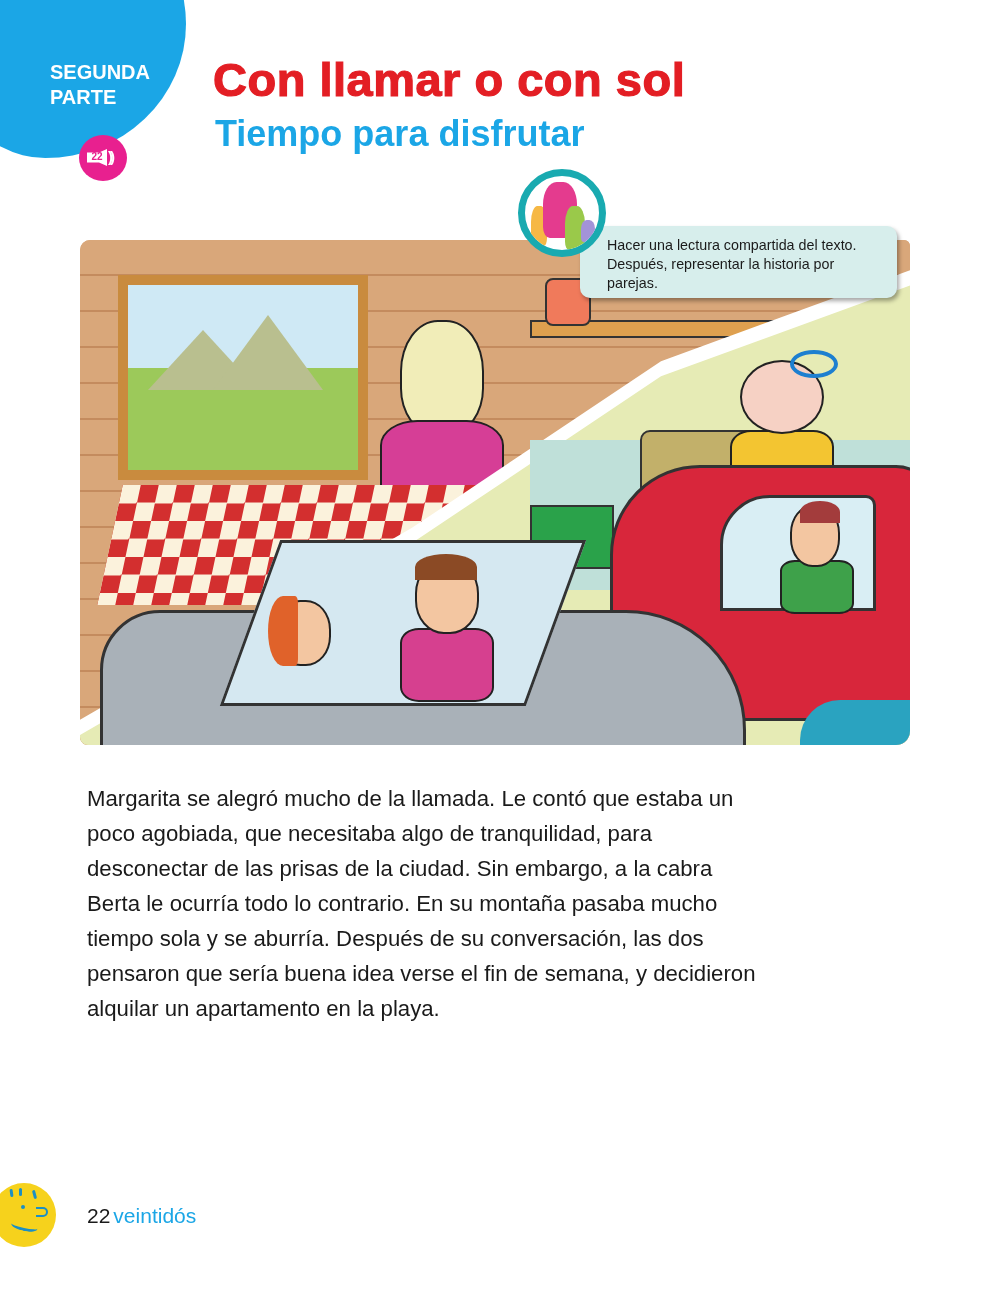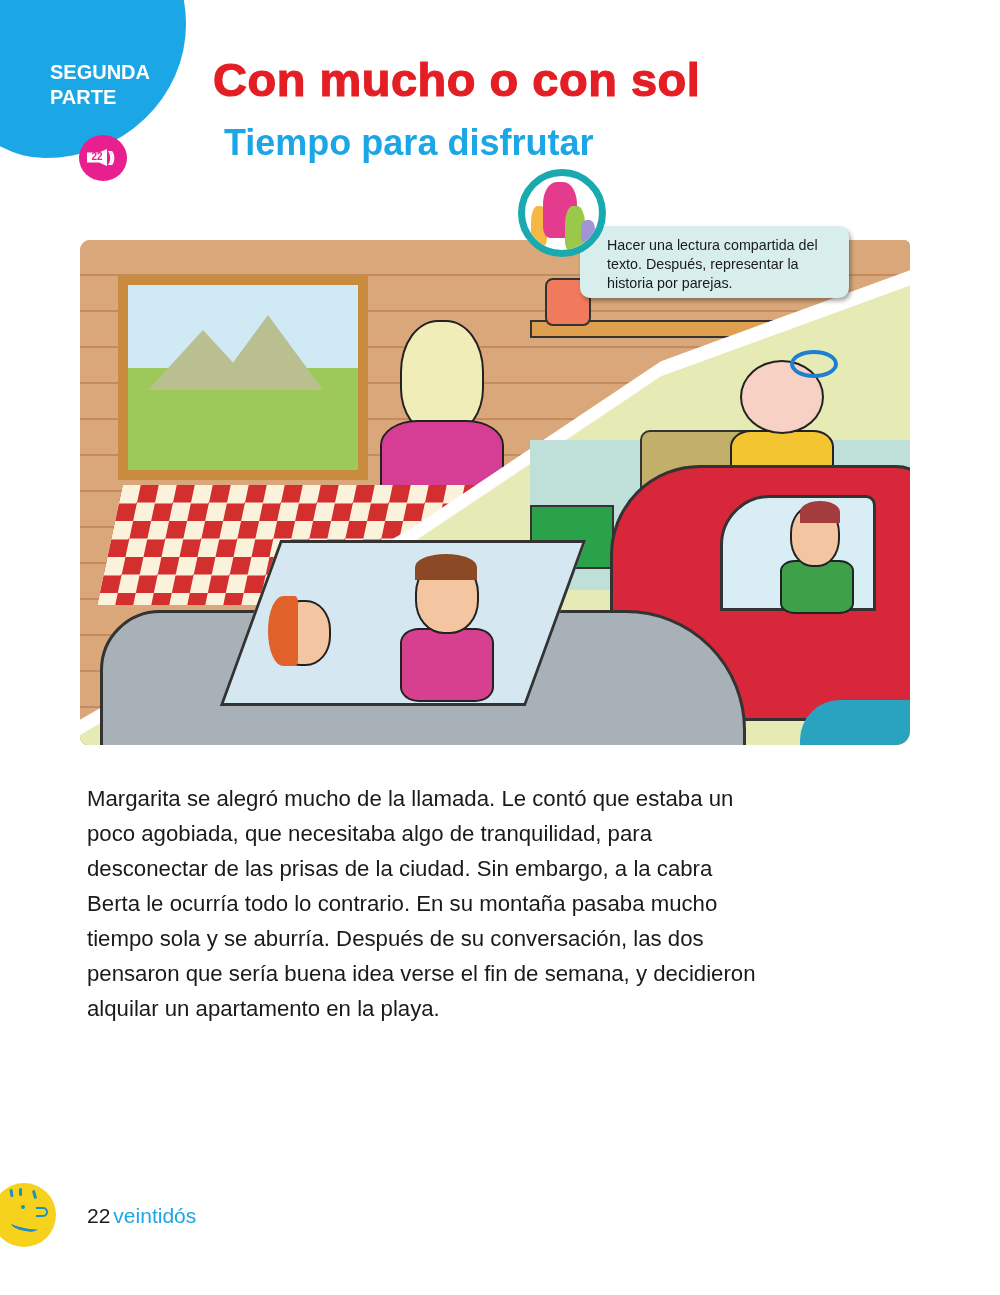--- a/index.html
+++ b/index.html
@@ -16,21 +16,21 @@
     .audio-badge .speaker { position: absolute; left: 8px; top: 14px; width: 20px; height: 17px;
                             background: #fff; clip-path: polygon(0 20%, 60% 20%, 100% 0, 100% 100%, 60% 80%, 0 80%); }
     .audio-badge .num { position: absolute; left: 9px; top: 16px; width: 18px; font-size: 10px;
                         font-weight: bold; color: #e8208f; text-align: center; line-height: 12px; }
     .audio-badge .waves { position: absolute; left: 29px; top: 11px; color: #fff; font-size: 15px;
                           font-weight: bold; letter-spacing: -3px; line-height: 22px; }
 
     .title { position: absolute; left: 213px; top: 52px; margin: 0; font-size: 47px; font-weight: 900;
              color: #e31e24; letter-spacing: 0.5px; font-family: "Liberation Sans", sans-serif;
              -webkit-text-stroke: 1.2px #e31e24; }
-    .subtitle { position: absolute; left: 215px; top: 113px; margin: 9px; font-size: 36px; font-weight: bold;
+    .subtitle { position: absolute; left: 215px; top: 113px; margin: 0; font-size: 36px; font-weight: bold;
                 color: #1ba6e6; }
 
     
     .illustration { position: absolute; left: 80px; top: 240px; width: 830px; height: 505px;
                     overflow: hidden; border-radius: 10px 6px 14px 8px; background: #d9a77a; }
     .ill-room { position: absolute; inset: 0;
                 background: repeating-linear-gradient(180deg, #d9a77a 0 34px, #c48b5e 34px 36px); }
     .ill-window { position: absolute; left: 38px; top: 35px; width: 250px; height: 205px;
                   border: 10px solid #c98b3e; background: linear-gradient(180deg, #cfe9f5 0 45%, #9cc95a 45% 100%); box-sizing: border-box; }
     .ill-mountain { position: absolute; left: 20px; top: 45px; width: 0; height: 0;
@@ -85,21 +85,21 @@
     .note-icon { position: absolute; left: 518px; top: 169px; width: 88px; height: 88px; border-radius: 50%;
                  background: #ffffff; border: 7px solid #19aab0; box-sizing: border-box; z-index: 3; overflow: hidden; }
     .note-icon .hand-pink { position: absolute; left: 18px; top: 6px; width: 34px; height: 56px; background: #e43b8e;
                             border-radius: 40% 40% 20% 20%; }
     .note-icon .hand-green { position: absolute; left: 40px; top: 30px; width: 20px; height: 44px; background: #9ac94a;
                              border-radius: 40% 40% 20% 20%; }
     .note-icon .hand-yellow { position: absolute; left: 6px; top: 30px; width: 16px; height: 40px; background: #f6b845;
                               border-radius: 40% 40% 20% 20%; }
     .note-icon .hand-purple { position: absolute; left: 56px; top: 44px; width: 14px; height: 22px; background: #a393d8;
                               border-radius: 40% 40% 20% 20%; }
-    .note-box { position: absolute; left: 580px; top: 226px; width: 269px; height: 72px; background: #d7eeec;
+    .note-box { position: absolute; left: 580px; top: 226px; width: 317px; height: 72px; background: #d7eeec;
                 border-radius: 10px; box-shadow: 2px 3px 4px rgba(0,0,0,0.35); z-index: 2;
                 padding: 10px 12px 8px 27px; box-sizing: border-box; font-size: 14.3px; line-height: 19px; color: #1a1a1a; }
 
     
     .story { position: absolute; left: 87px; top: 781px; width: 680px; font-size: 22.2px; line-height: 35px; color: #1a1a1a; }
     .story p { margin: 0; }
     .story p + p { margin-top: 20px; font-weight: bold; }
 
     
     .smiley { position: absolute; left: -8px; top: 1183px; width: 64px; height: 64px; border-radius: 50%; background: #f6d21c; overflow: hidden; }
@@ -119,21 +119,21 @@
 <div class="blob"></div>
 <div class="section-label">
   <div>SEGUNDA</div>
   <div>PARTE</div>
 </div>
 <div class="audio-badge">
   <span class="speaker"></span>
   <span class="num">22</span>
   <span class="waves">))</span>
 </div>
-<h1 class="title">Con mucho o con sol</h1>
+<h1 class="title">Con llamar o con sol</h1>
 <h2 class="subtitle">Tiempo para disfrutar</h2>
 
 <div class="illustration">
   <div class="ill-room"></div>
   <div class="ill-window">
     <div class="ill-mountain"></div>
     <div class="ill-mountain m2"></div>
   </div>
   <div class="ill-shelf"></div>
   <div class="ill-jar"></div>

